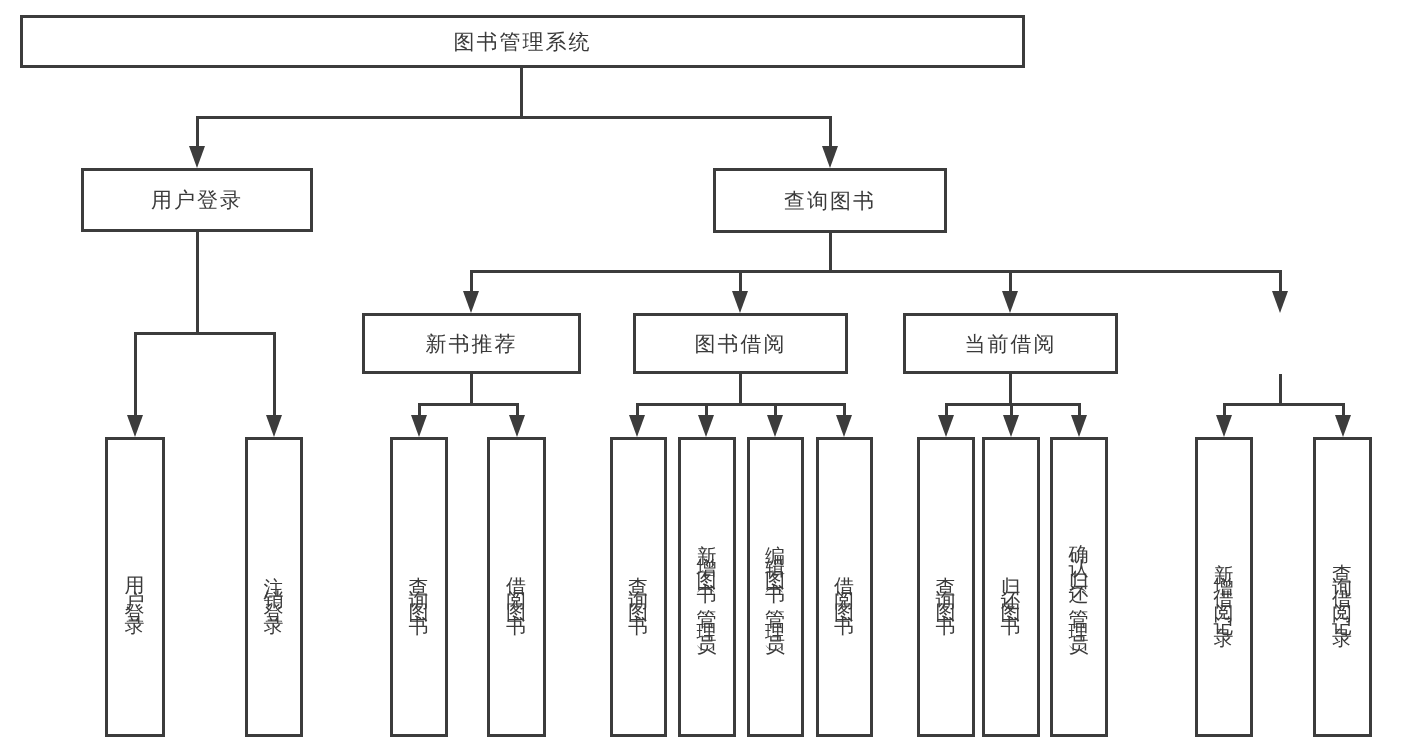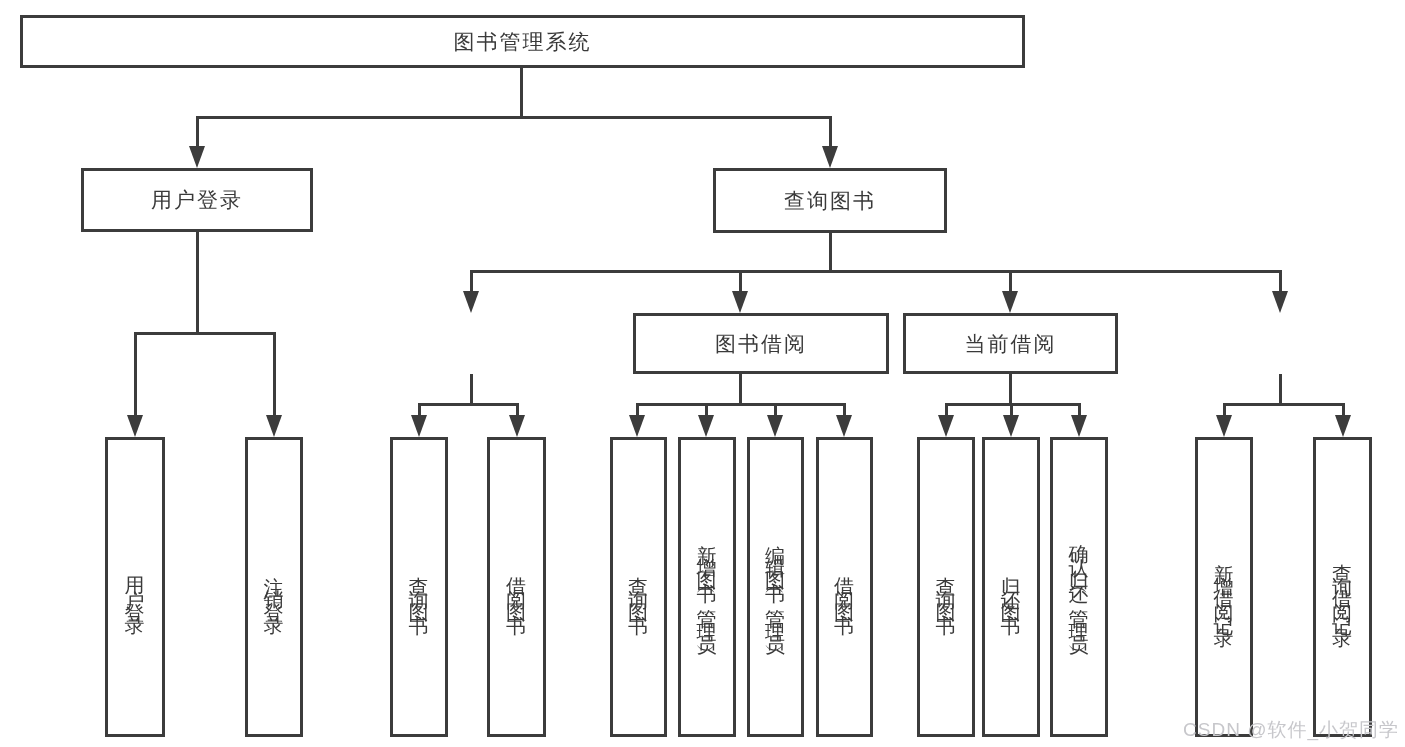--- a/index.html
+++ b/index.html
@@ -95,21 +95,24 @@
   <div class="line" style="left:470px; top:270px; width:812px; height:3px;"></div>
   <div class="line" style="left:470px; top:270px; width:3px; height:23px;"></div>
   <div class="arrow" style="left:463px; top:291px;"></div>
   <div class="line" style="left:739px; top:270px; width:3px; height:23px;"></div>
   <div class="arrow" style="left:732px; top:291px;"></div>
   <div class="line" style="left:1009px; top:270px; width:3px; height:23px;"></div>
   <div class="arrow" style="left:1002px; top:291px;"></div>
   <div class="line" style="left:1279px; top:270px; width:3px; height:23px;"></div>
   <div class="arrow" style="left:1272px; top:291px;"></div>
 
-  <div class="node" style="left:633px; top:313px; width:256px; height:61px;">
+  <div class="node" style="left:362px; top:313px; width:219px; height:61px;">
+    <span class="hlabel">新书推荐</span>
+  </div>
+  <div class="node" style="left:633px; top:313px; width:215px; height:61px;">
     <span class="hlabel">图书借阅</span>
   </div>
   <div class="node" style="left:903px; top:313px; width:215px; height:61px;">
     <span class="hlabel">当前借阅</span>
   </div>
 
   <div class="line" style="left:470px; top:374px; width:3px; height:32px;"></div>
   <div class="line" style="left:418px; top:403px; width:101px; height:3px;"></div>
   <div class="line" style="left:418px; top:403px; width:3px; height:14px;"></div>
   <div class="arrow" style="left:411px; top:415px;"></div>
@@ -180,15 +183,14 @@
     <span class="vlabel">确认归还（管理员）</span>
   </div>
 
   <div class="node" style="left:1195px; top:437px; width:58px; height:300px;">
     <span class="vlabel">新增借阅记录</span>
   </div>
   <div class="node" style="left:1313px; top:437px; width:59px; height:300px;">
     <span class="vlabel">查询借阅记录</span>
   </div>
 
-  <div class="watermark">CSDN @软件_小贺同学</div>
 
 </div>
 
 </body></html>

